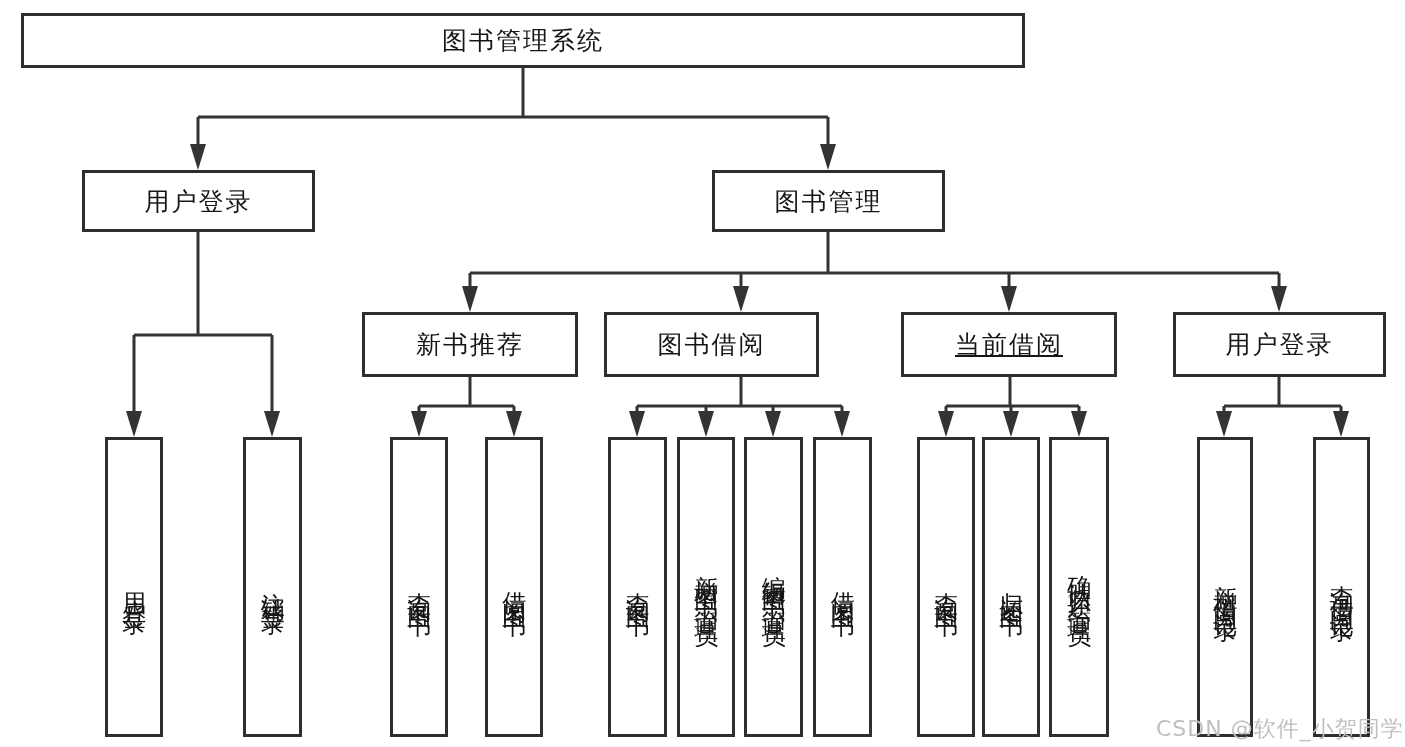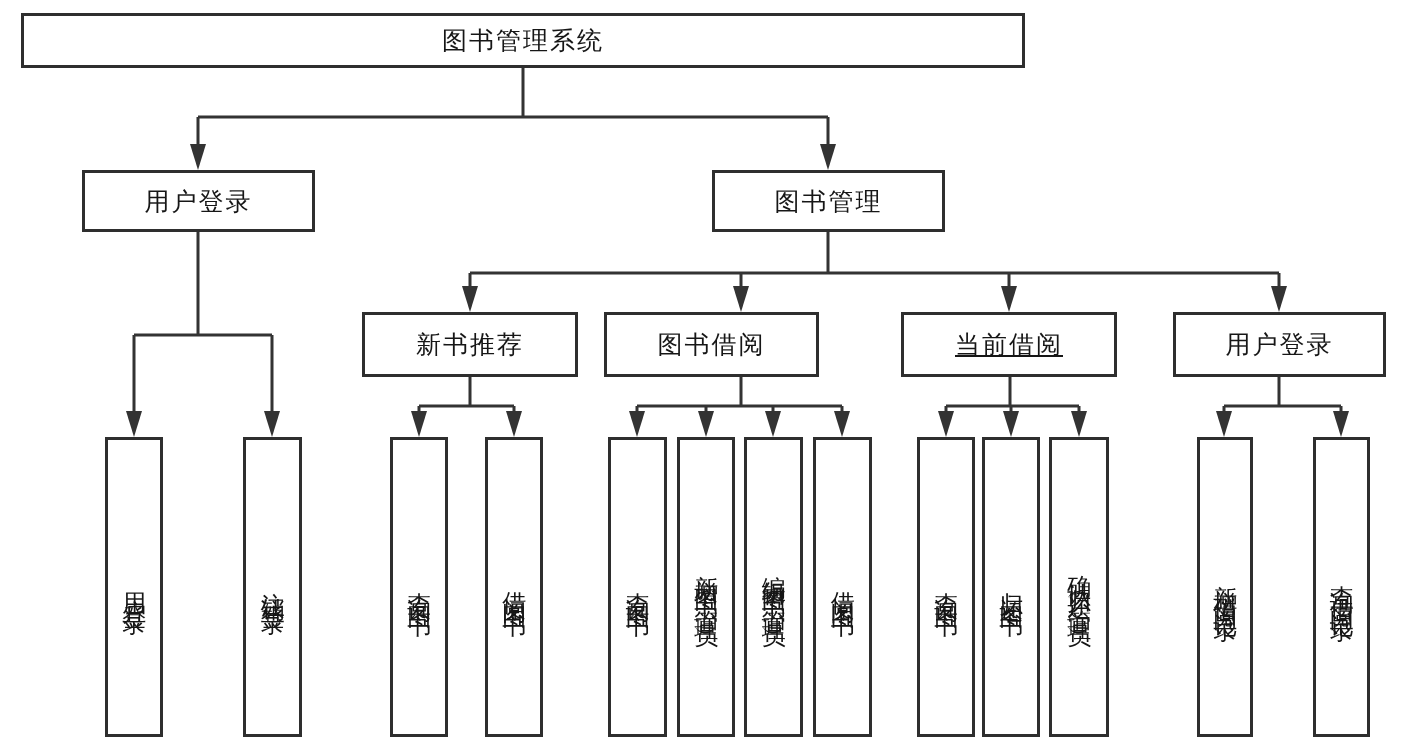--- a/index.html
+++ b/index.html
@@ -136,13 +136,14 @@
       <div class="node v" style="left: 1049px; top: 437px; width: 60px; height: 300px; border-color: rgb(46, 46, 46); background: rgb(255, 255, 255); color: rgb(22, 22, 22);">
         <span>确认归还（管理员）</span>
       </div>
       <div class="node v" style="left: 1197px; top: 437px; width: 56px; height: 300px; border-color: rgb(46, 46, 46); background: rgb(255, 255, 255); color: rgb(22, 22, 22);">
         <span>新增借阅记录</span>
       </div>
       <div class="node v" style="left: 1313px; top: 437px; width: 57px; height: 300px; border-color: rgb(46, 46, 46); background: rgb(255, 255, 255); color: rgb(22, 22, 22);">
         <span>查询借阅记录</span>
       </div>
     </div>
+  <div class="watermark" style="left: 1156px; top: 714px; color: rgb(191, 191, 191);">CSDN @软件_小贺同学</div>
 </div>
 
 </body></html>

